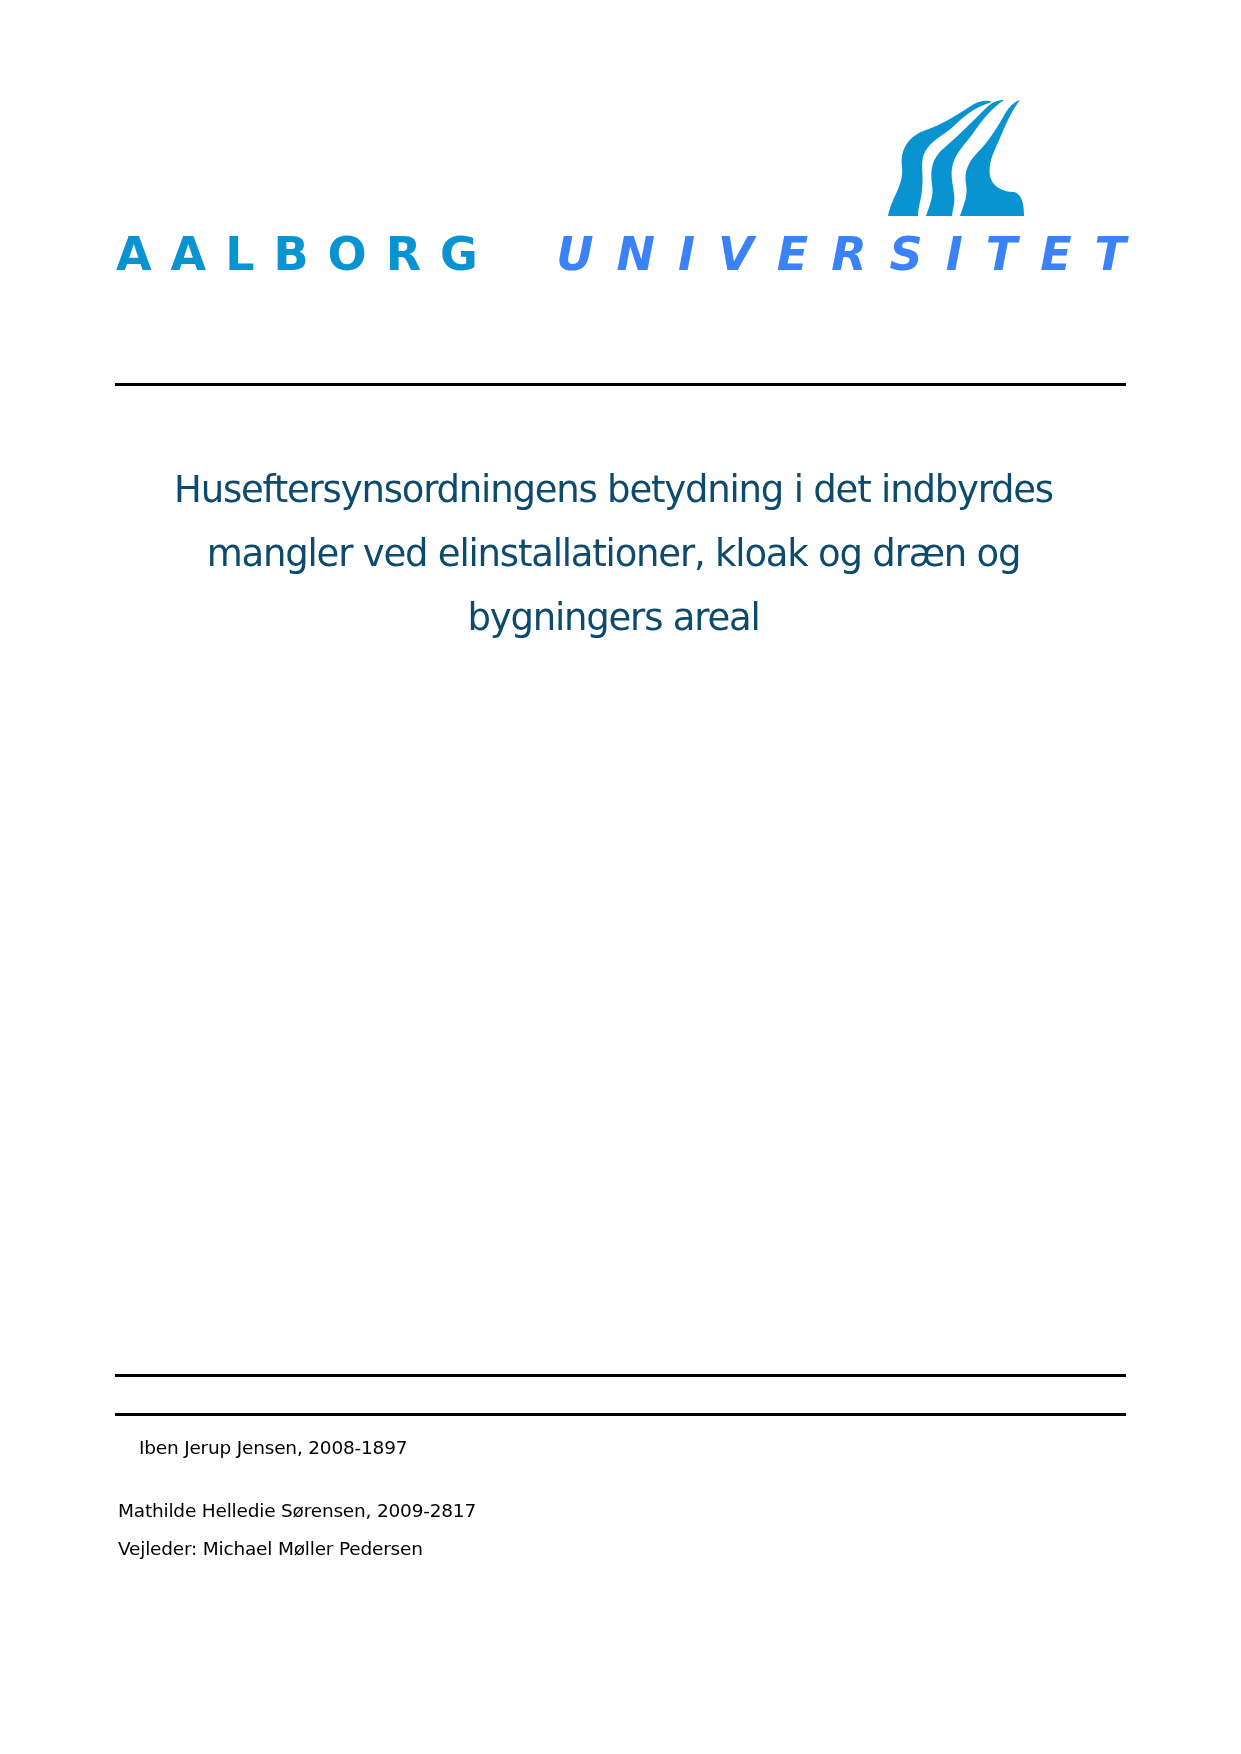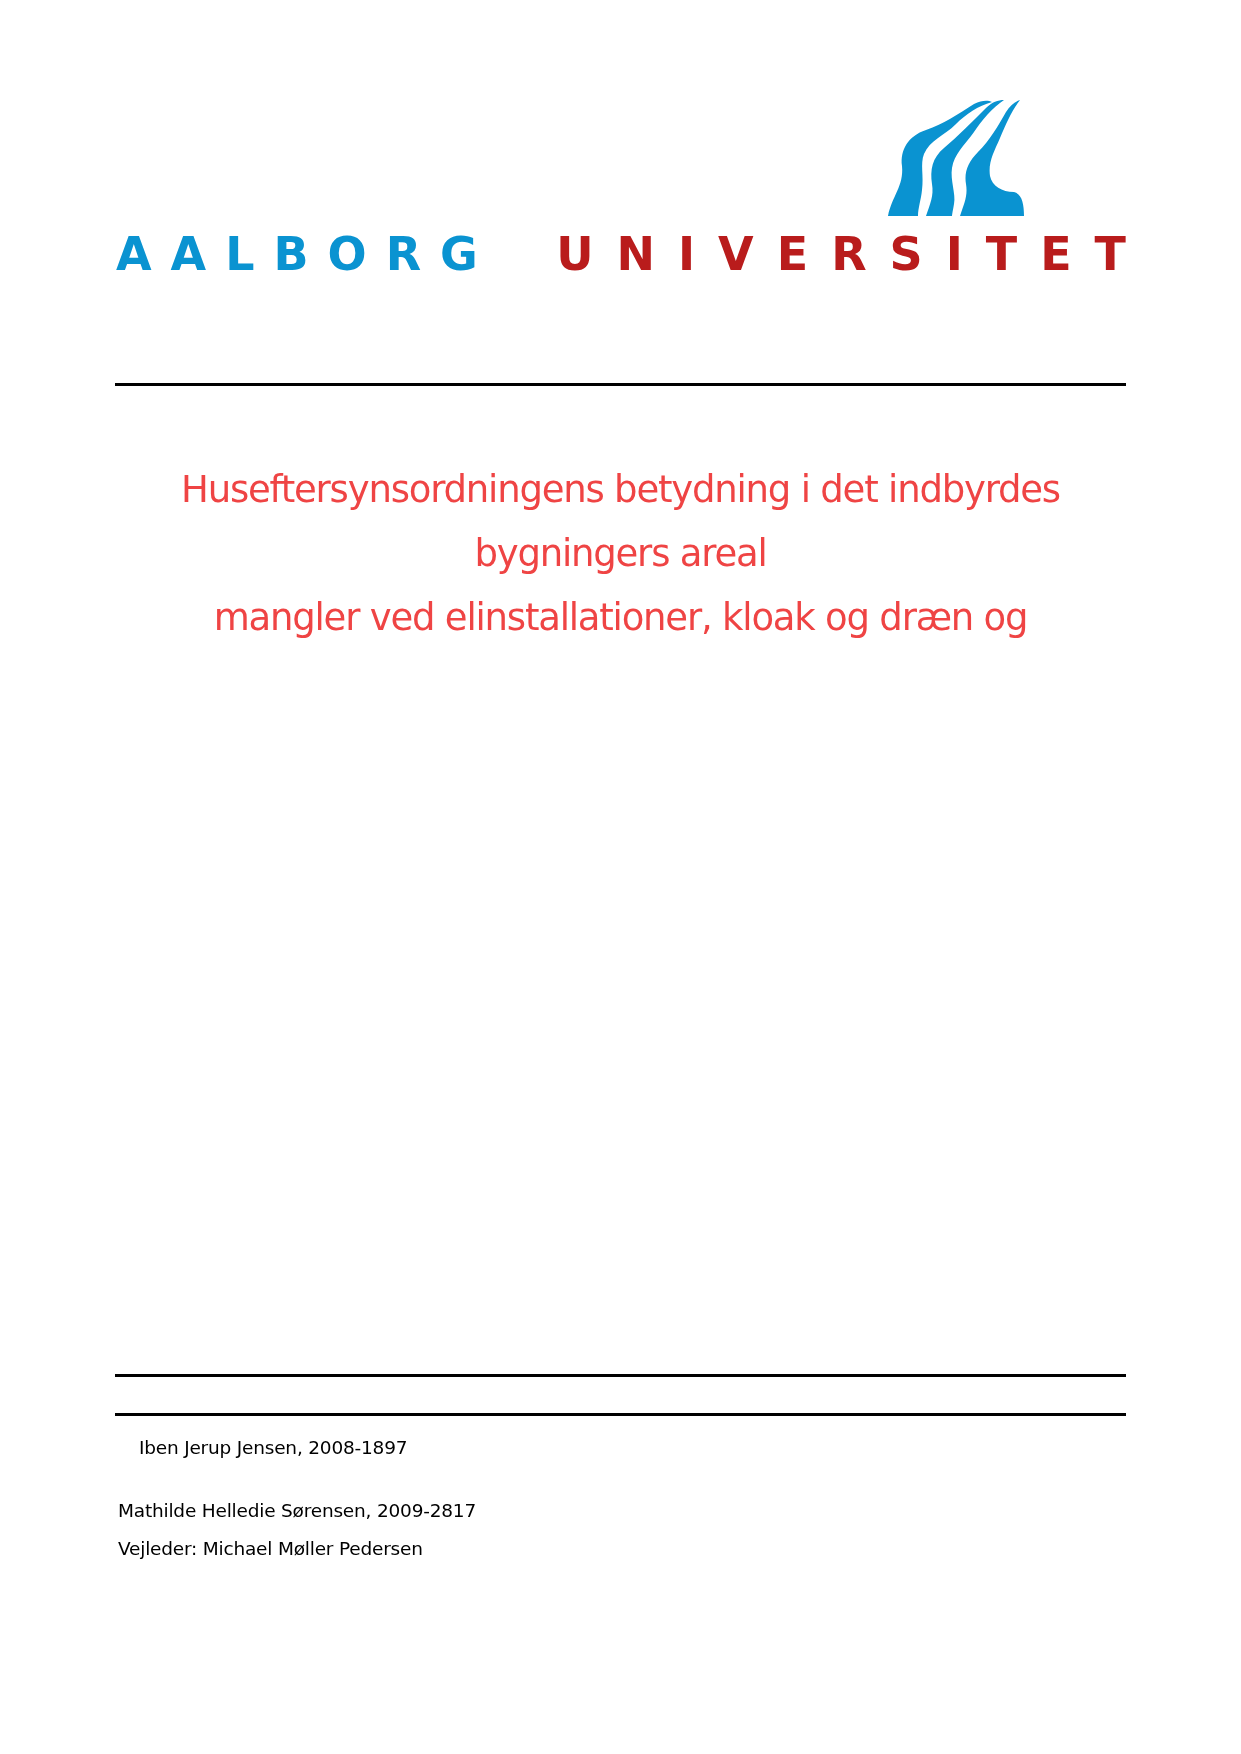--- a/index.html
+++ b/index.html
@@ -42,44 +42,44 @@
       white-space: nowrap;
     }
     .wm-part {
       font-family: "DejaVu Sans", sans-serif;
       font-weight: bold;
       font-size: 46px;
       line-height: 52px;
       letter-spacing: 0;
     }
     .wm-aalborg { color: #0A93D1; letter-spacing: 19px; }
-    .wm-univ { color: #b91c1c; letter-spacing: 23px; margin-right: -23px; }
+    .wm-univ { color: #3b82f6; letter-spacing: 23px; margin-right: -23px; font-style: italic; }
 
     .rule {
       position: absolute;
       left: 115px;
       width: 1011px;
       height: 3px;
       background: #000;
     }
     .rule-top { top: 383px; }
     .rule-bottom-1 { top: 1374px; }
     .rule-bottom-2 { top: 1413px; }
 
     .title {
       position: absolute;
-      left: 115px;
+      left: 108px;
       top: 458px;
       width: 1011px;
       text-align: center;
       font-family: "DejaVu Sans", sans-serif;
       font-size: 37px;
       line-height: 64px;
       letter-spacing: -1.2px;
-      color: #ef4444;
+      color: #0c4a6e;
     }
     .title-line { display: block; }
 
     .authors {
       position: absolute;
       left: 118px;
       top: 1437px;
       font-family: "DejaVu Sans", sans-serif;
       font-size: 18.5px;
       color: #000;
@@ -115,22 +115,22 @@
 
   <div class="wordmark">
     <span class="wm-part wm-aalborg">AALBORG</span>
     <span class="wm-part wm-univ">UNIVERSITET</span>
   </div>
 
   <div class="rule rule-top"></div>
 
   <div class="title">
     <span class="title-line">Huseftersynsordningens betydning i det indbyrdes</span>
+    <span class="title-line">mangler ved elinstallationer, kloak og dræn og</span>
     <span class="title-line">bygningers areal</span>
-    <span class="title-line">mangler ved elinstallationer, kloak og dræn og</span>
   </div>
 
   <div class="rule rule-bottom-1"></div>
   <div class="rule rule-bottom-2"></div>
 
   <div class="authors">
     <div class="author-line author-1">Iben Jerup Jensen, 2008-1897</div>
     <div class="author-line author-2">Mathilde Helledie Sørensen, 2009-2817</div>
     <div class="author-line author-3">Vejleder: Michael Møller Pedersen</div>
   </div>

